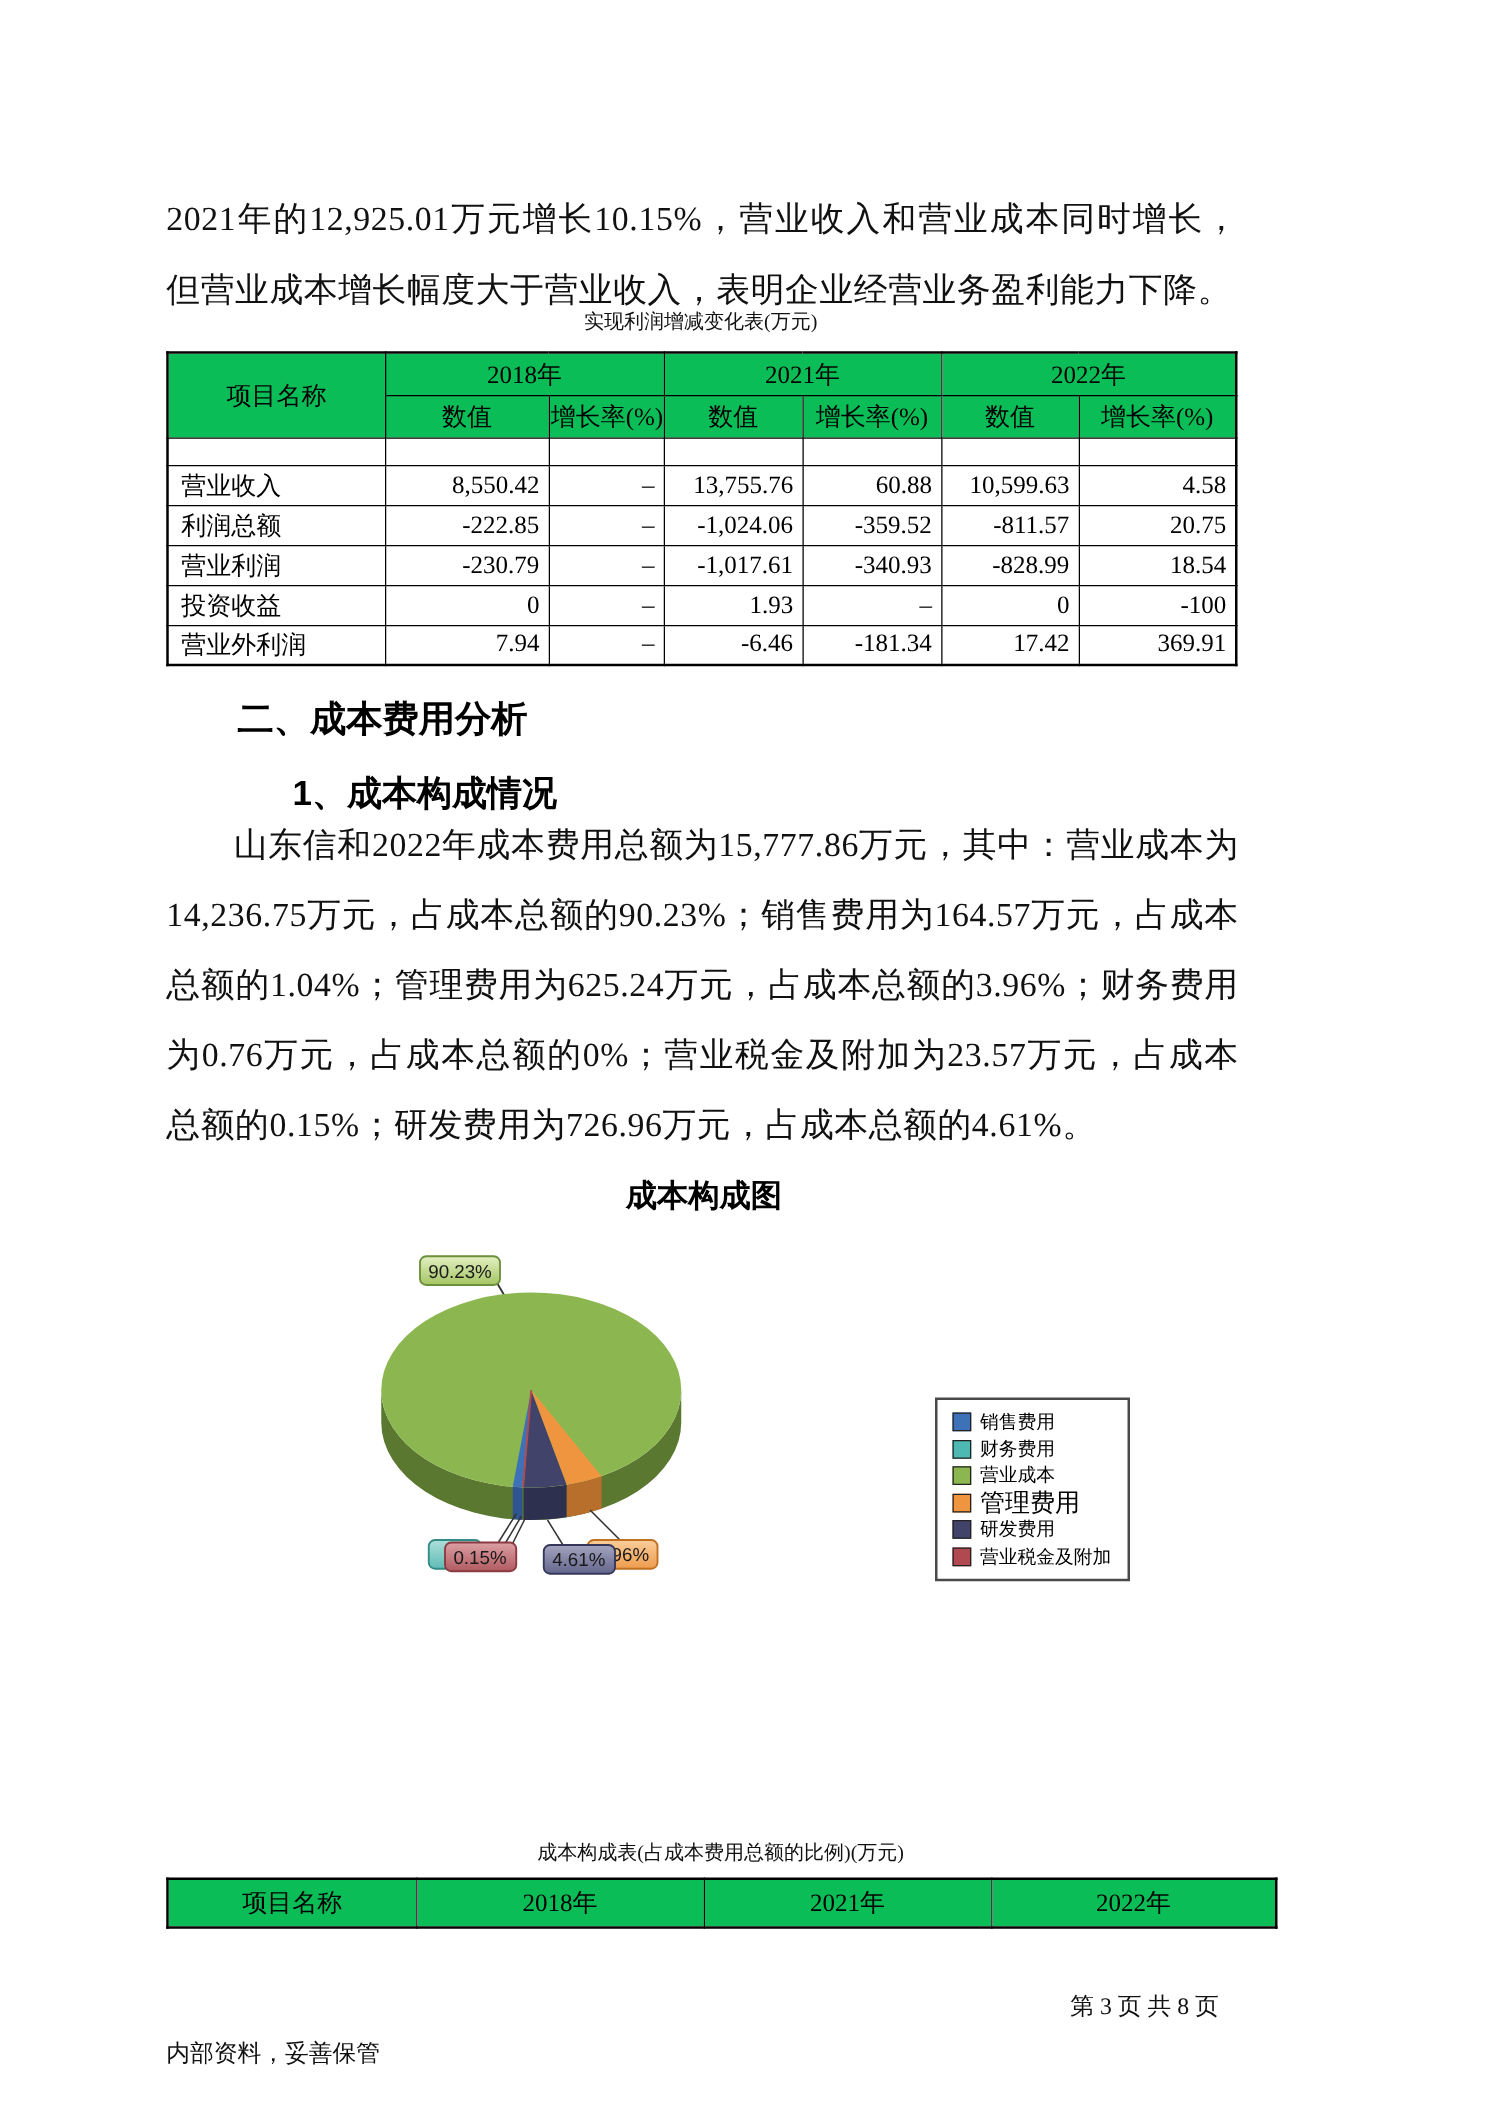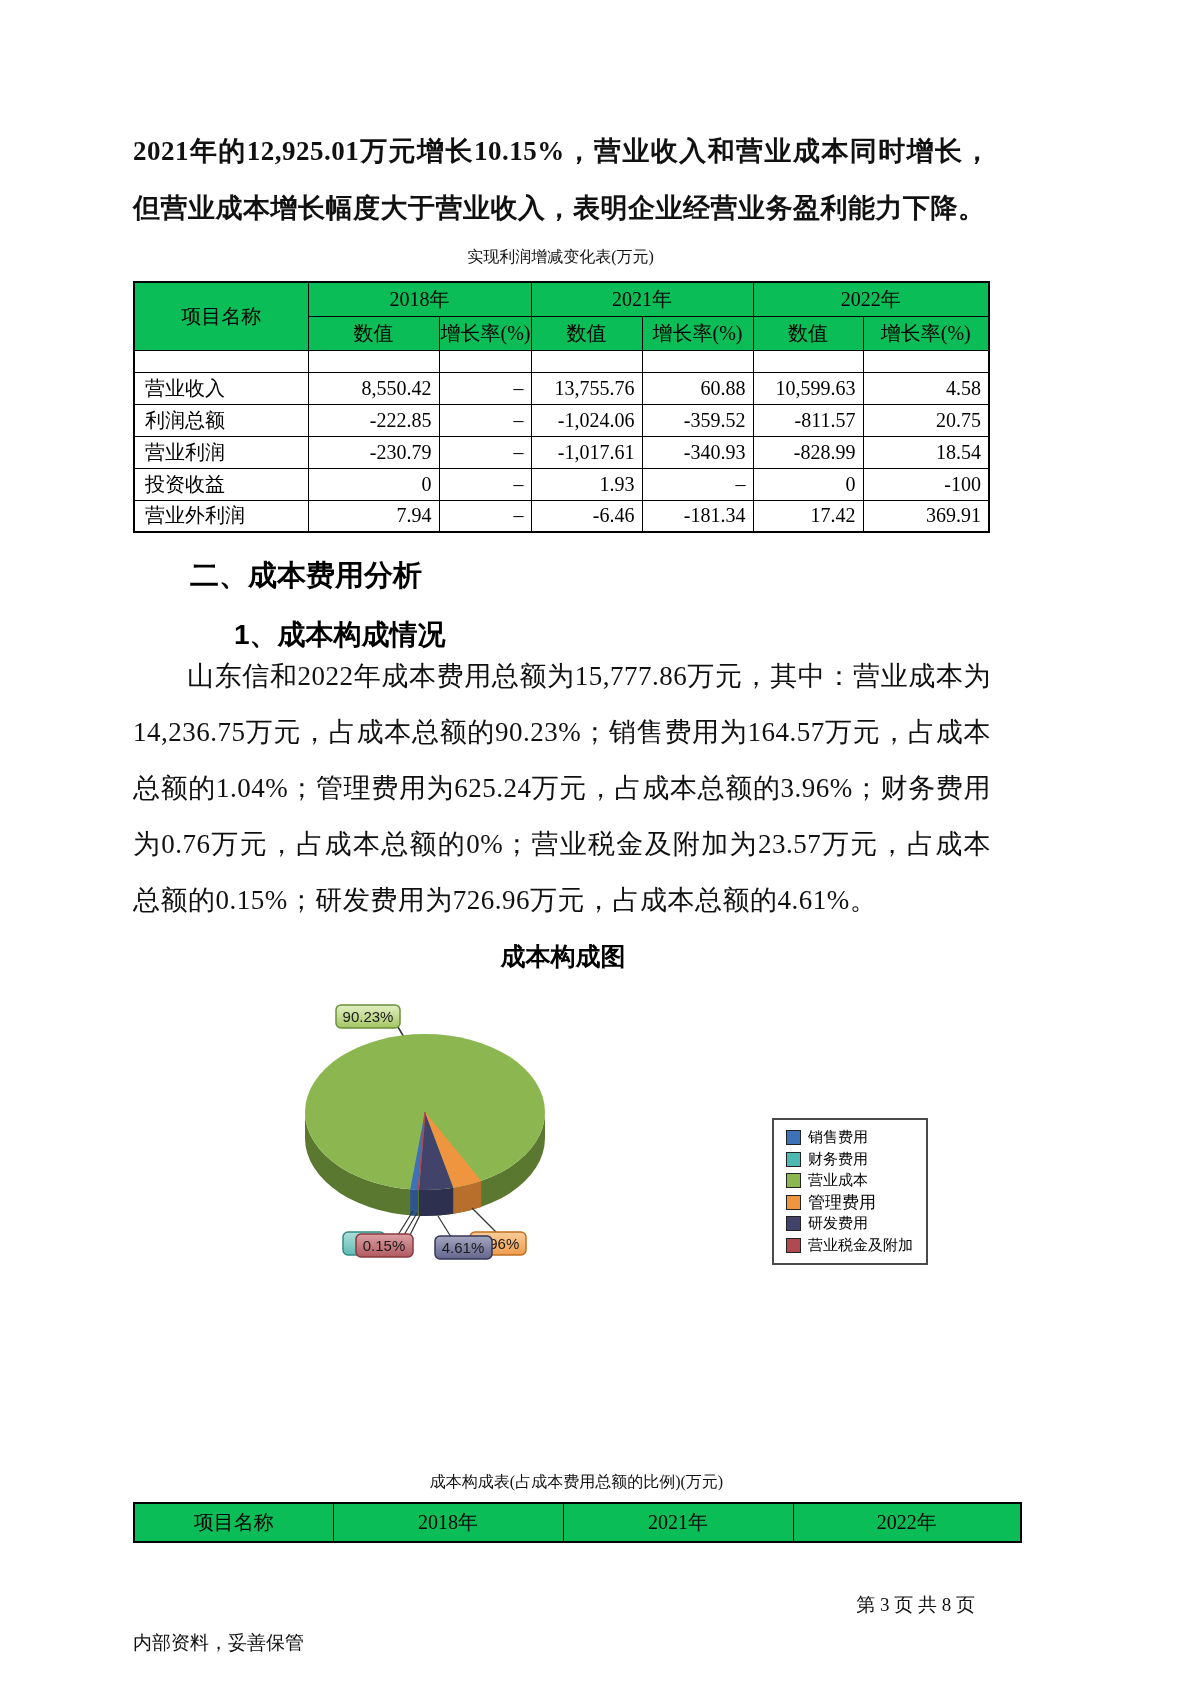--- a/index.html
+++ b/index.html
@@ -23,33 +23,32 @@
   .hrow{height:34px;}
   .drow{height:32px;}
   .heading{
     font-family:"Liberation Sans","DejaVu Sans",sans-serif;font-weight:bold;color:#000;
   }
   .chart-title{width:860px;text-align:center;font-size:25px;}
   .legend{
     width:156px;border:2px solid #4a4a4a;background:#fff;
     padding:7px 0 7px 12px;box-sizing:border-box;
     font-family:"Liberation Sans","DejaVu Sans",sans-serif;
-    margin-left:24px;
   }
   .legend-item{display:flex;align-items:center;height:21.5px;}
   .legend-swatch{
     width:13px;height:13px;border:1px solid #222;margin-right:7px;flex:none;
   }
   .footer-text{font-size:19px;color:#111;}
   svg text{font-family:"Liberation Sans","DejaVu Sans",sans-serif;}
 </style>
 </head>
 <body>
 
-<p class="abs para" style="left:133px;top:96px;font-weight:bold;">2021年的12,925.01万元增长10.15%，营业收入和营业成本同时增长，但营业成本增长幅度大于营业收入，表明企业经营业务盈利能力下降。</p>
+<p class="abs para" style="left:133px;top:120px;">2021年的12,925.01万元增长10.15%，营业收入和营业成本同时增长，但营业成本增长幅度大于营业收入，表明企业经营业务盈利能力下降。</p>
 
 <div class="abs tbl-title" style="left:133px;top:247px;">实现利润增减变化表(万元)</div>
 
 <table class="abs" style="left:133px;top:281px;width:855px;">
   <colgroup>
     <col style="width:174px">
       <col style="width:131px">
       <col style="width:92px">
     <col style="width:111px">
       <col style="width:111px">
@@ -197,21 +196,21 @@
   <div class="legend-item">
     <span class="legend-swatch" style="background:#4DB9B2;"></span>
     <span style="font-size:15px;">财务费用</span>
   </div>
   <div class="legend-item">
     <span class="legend-swatch" style="background:#8CB750;"></span>
     <span style="font-size:15px;">营业成本</span>
   </div>
   <div class="legend-item">
     <span class="legend-swatch" style="background:#F0953F;"></span>
-    <span style="font-size:17px;text-align:center;">管理费用</span>
+    <span style="font-size:20px;text-align:center;">管理费用</span>
   </div>
   <div class="legend-item">
     <span class="legend-swatch" style="background:#41436B;"></span>
     <span style="font-size:15px;">研发费用</span>
   </div>
   <div class="legend-item">
     <span class="legend-swatch" style="background:#B04A50;"></span>
     <span style="font-size:15px;">营业税金及附加</span>
   </div>
 </div>

